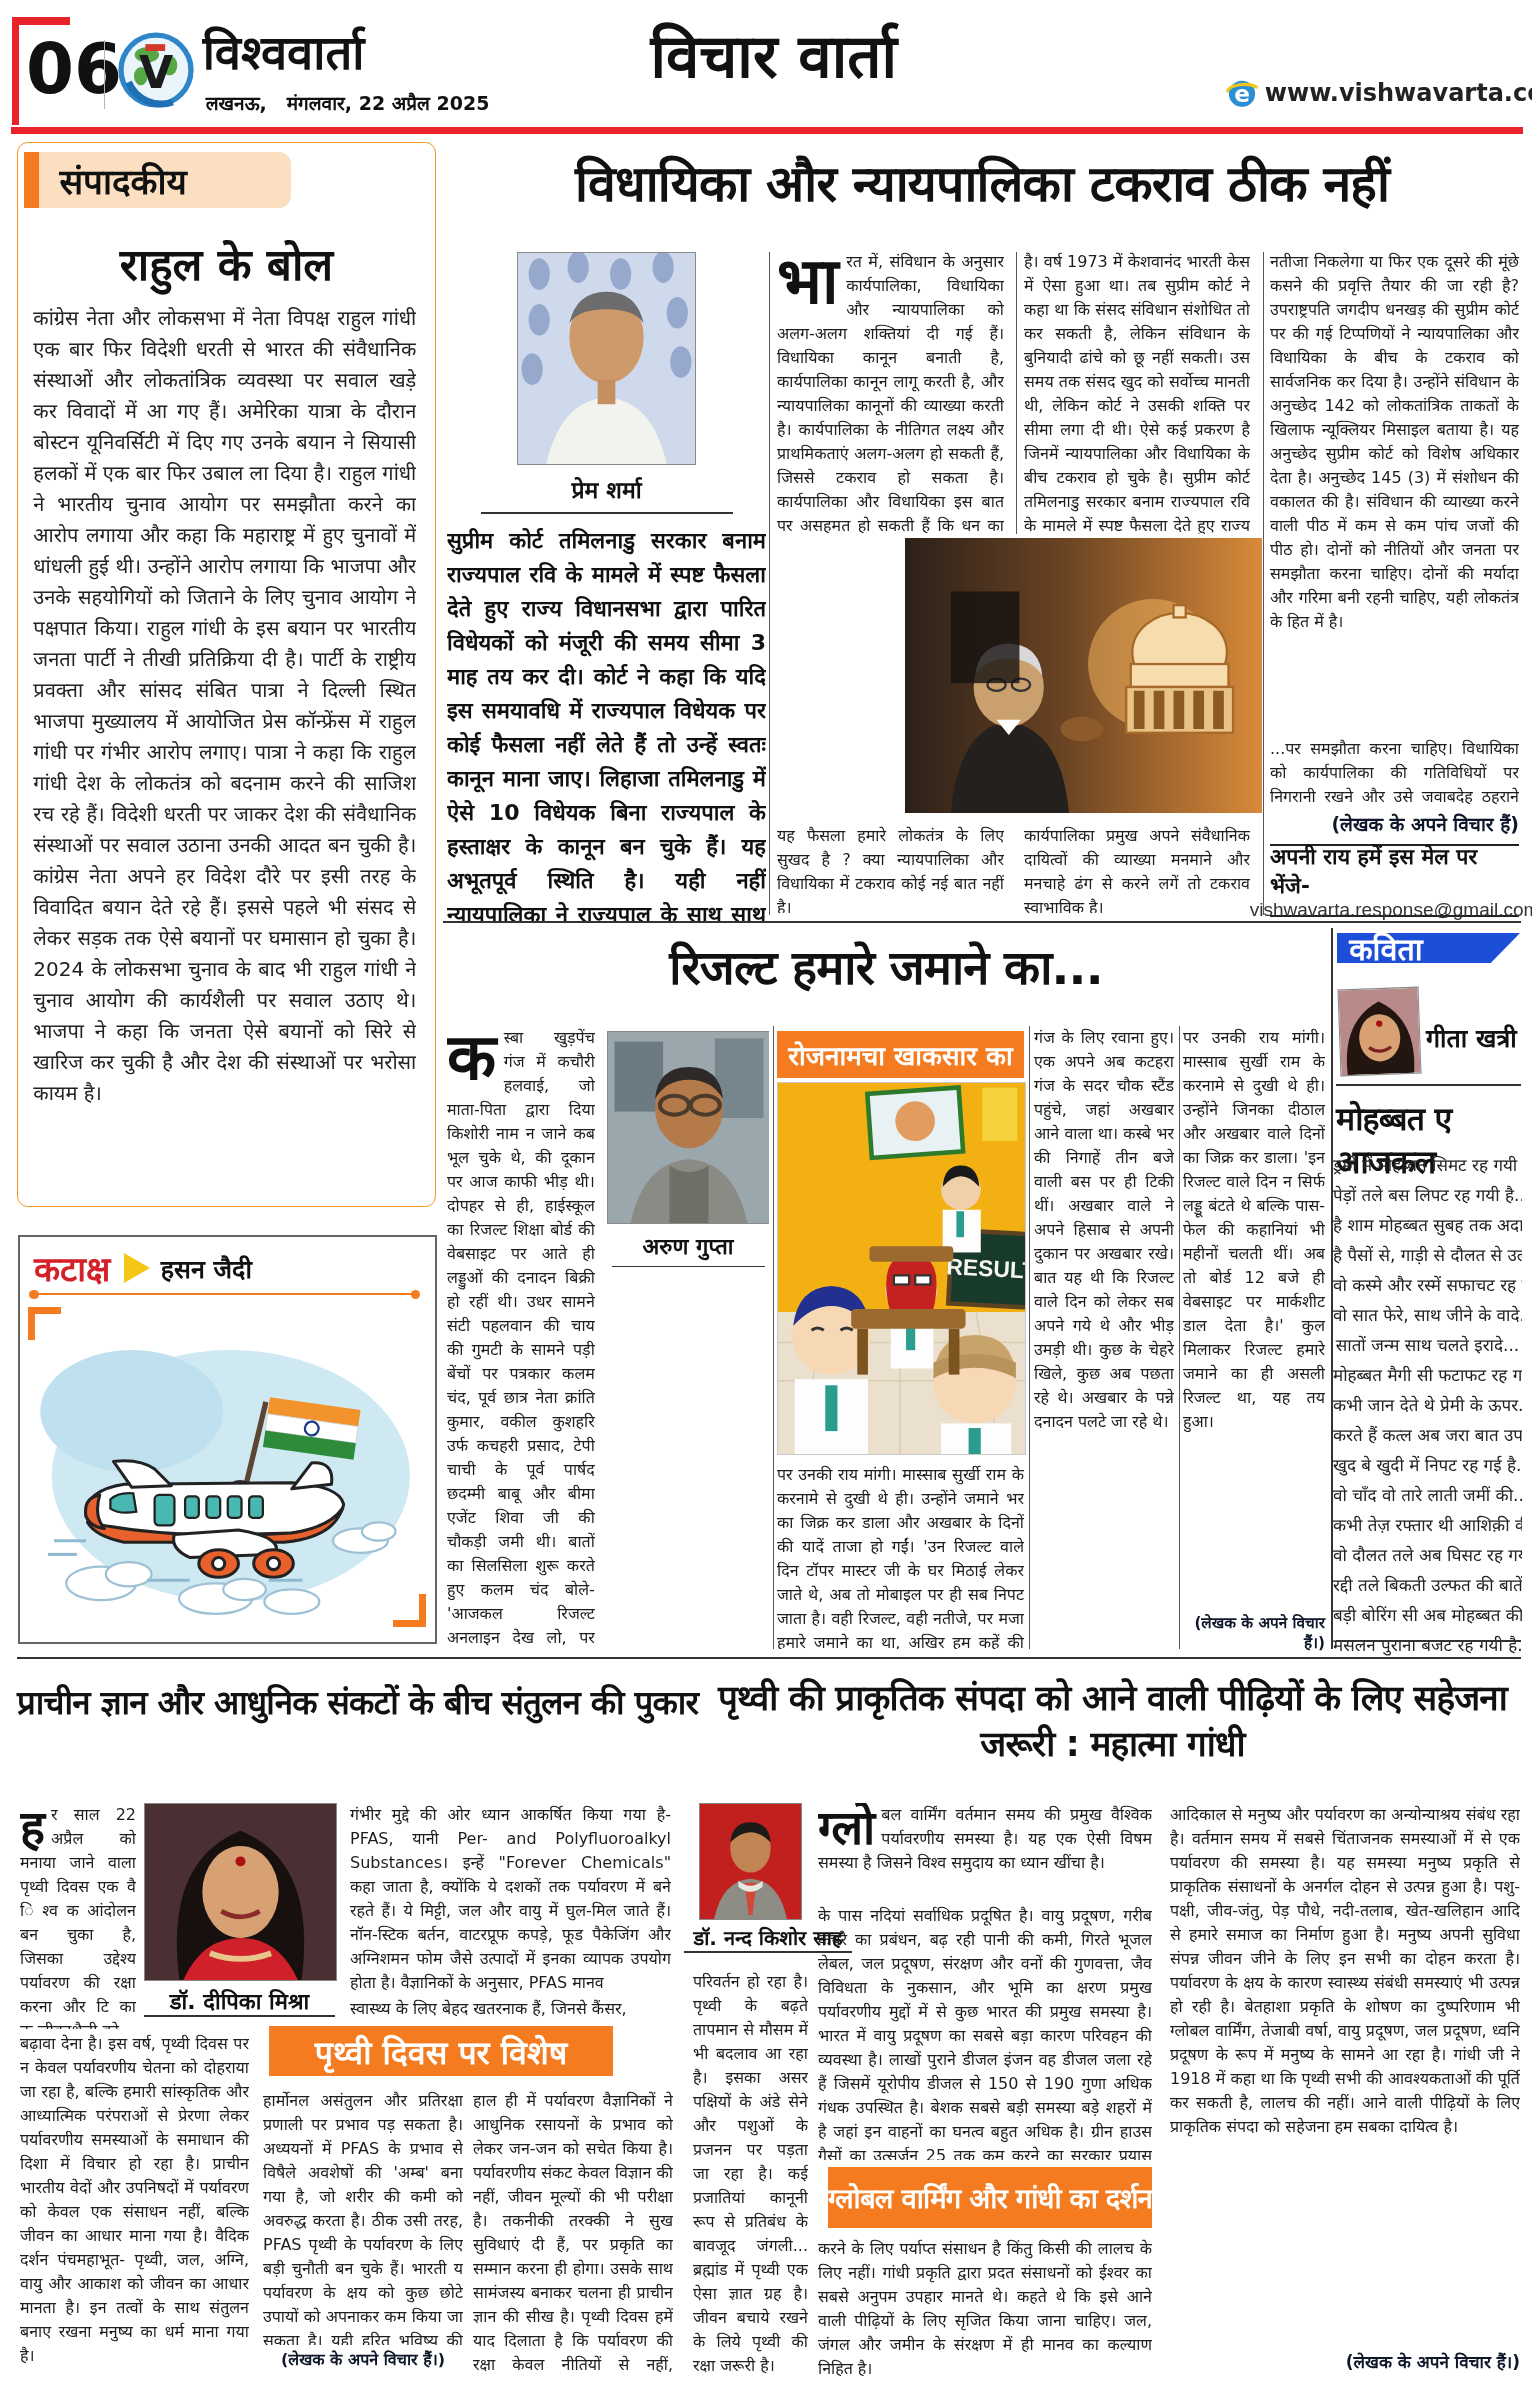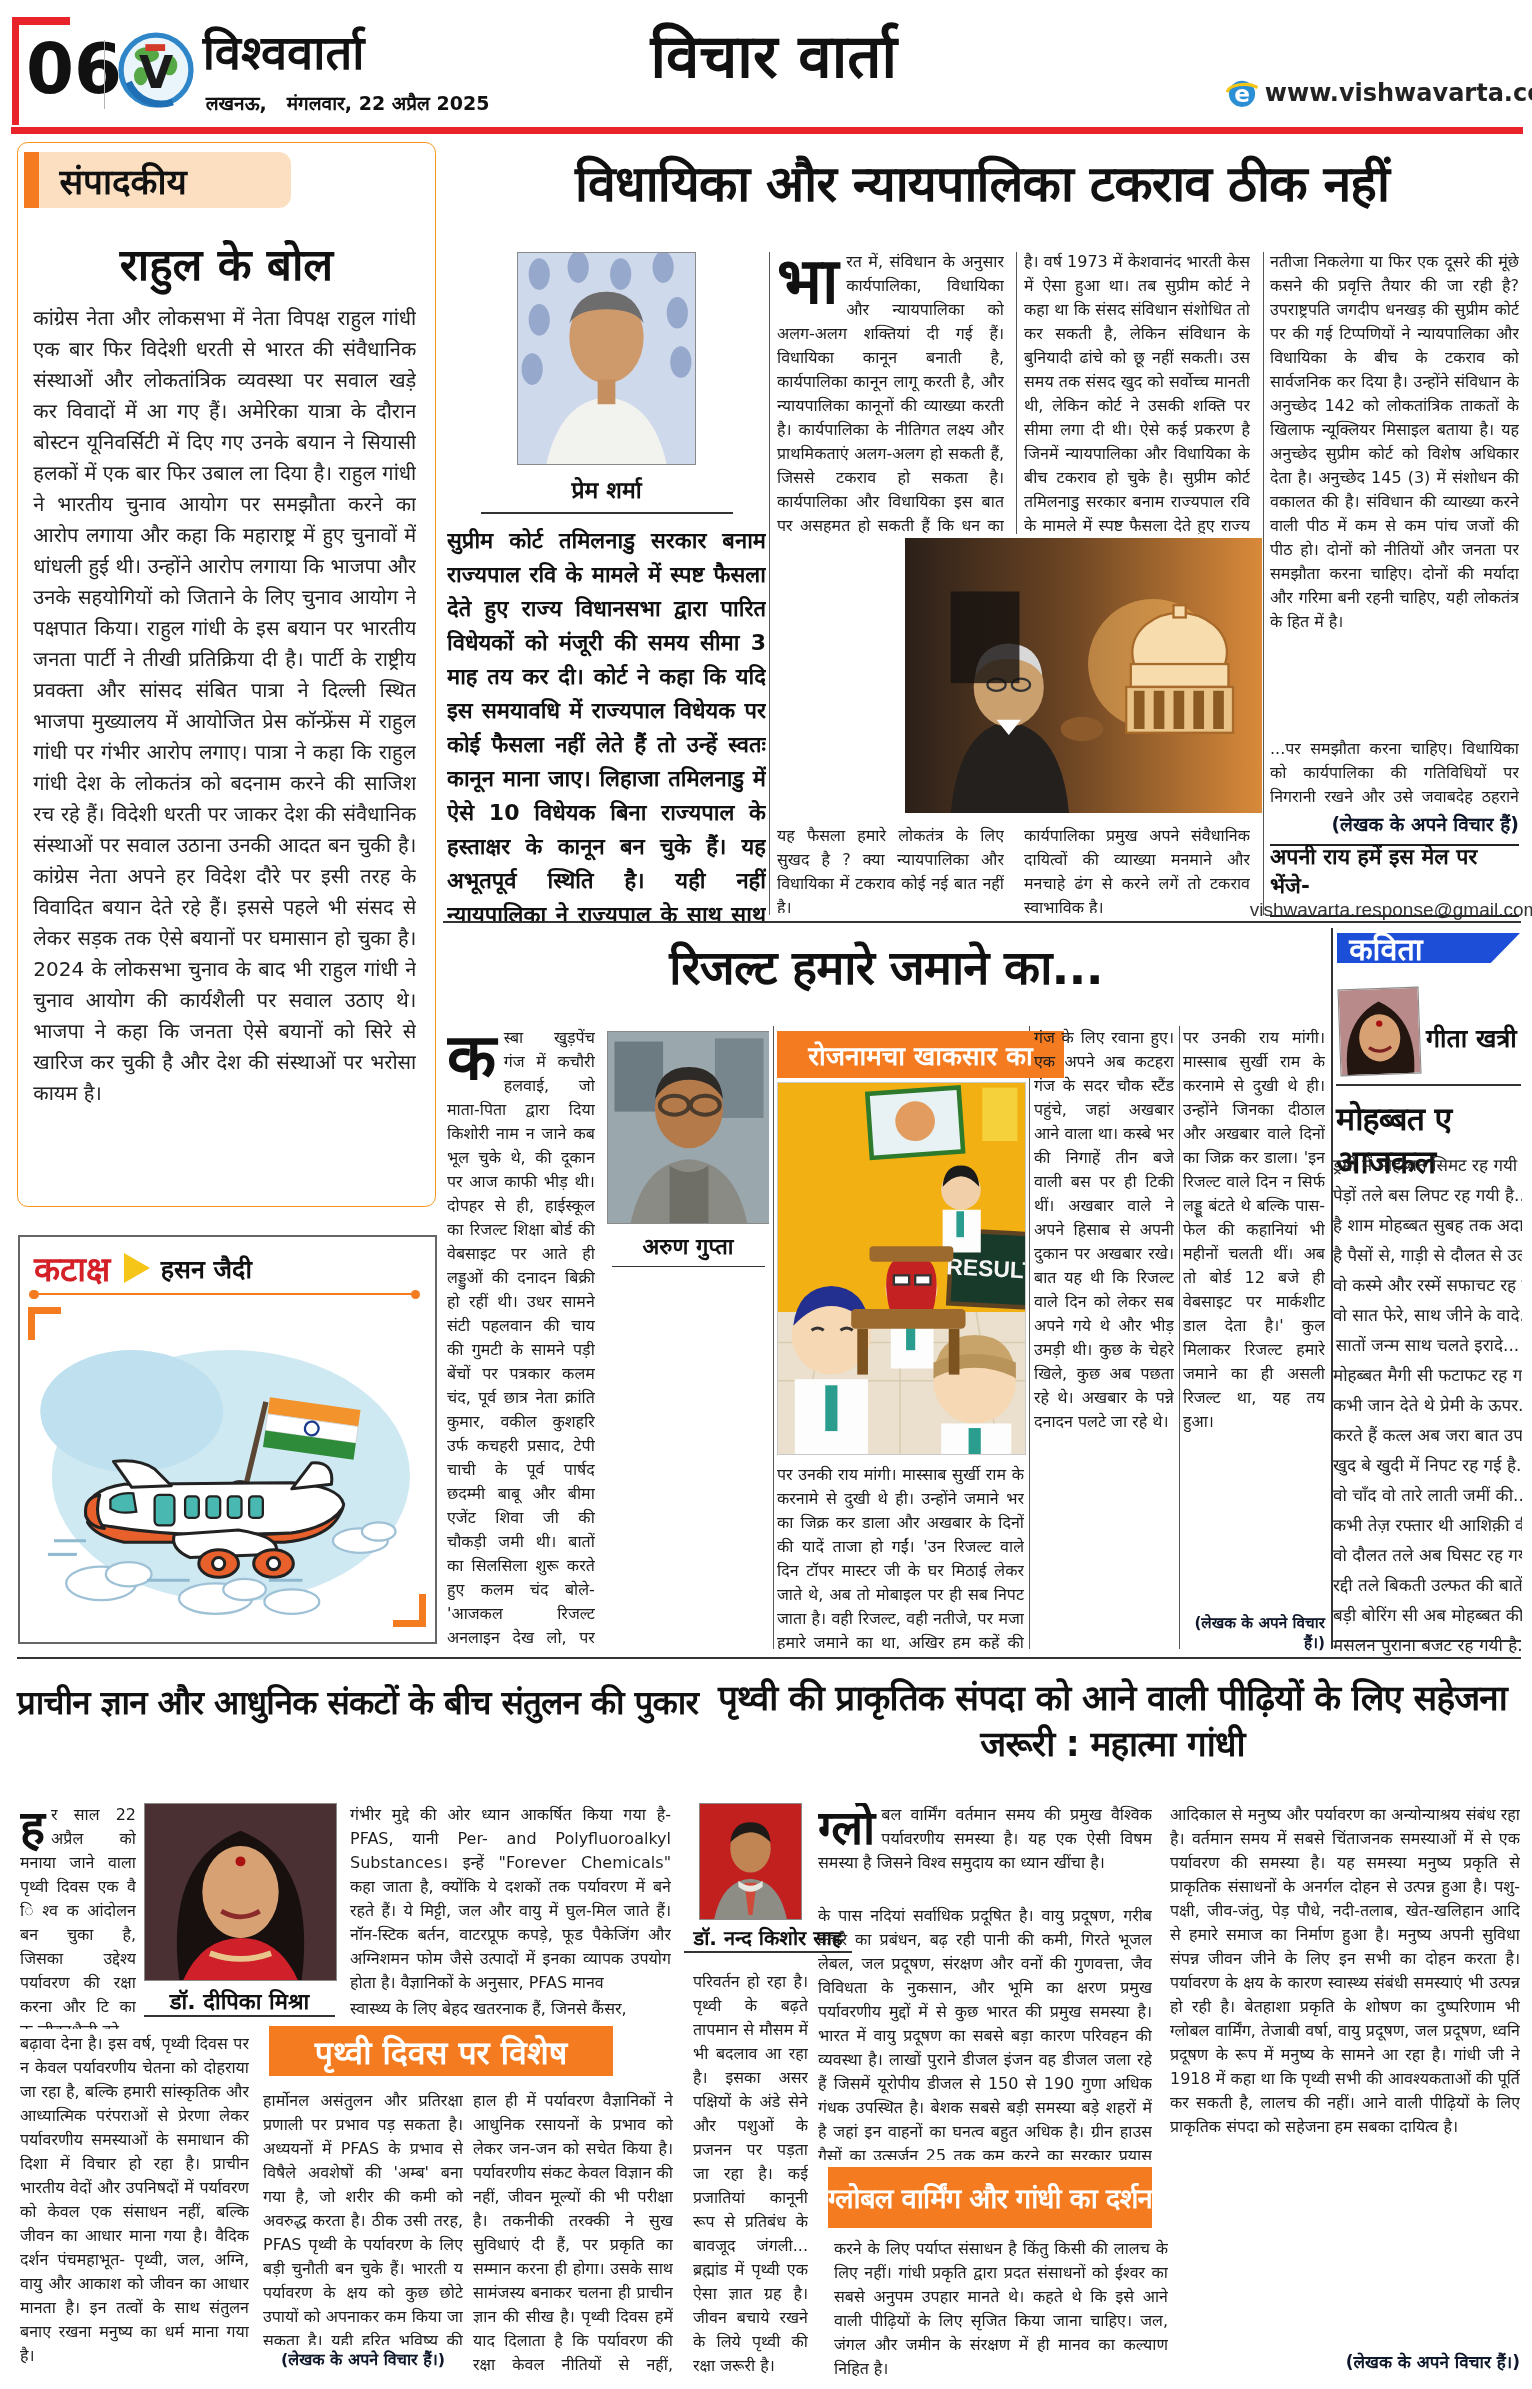--- a/index.html
+++ b/index.html
@@ -177,21 +177,21 @@
     </div>
     <div class="bodytxt jst" style="height:623px;">
       <span class="dc">क</span><span>स्बा खुड़पेंच गंज में कचौरी हलवाई, जो माता-पिता द्वारा दिया किशोरी नाम न जाने कब भूल चुके थे, की दूकान पर आज काफी भीड़ थी। दोपहर से ही, हाईस्कूल का रिजल्ट शिक्षा बोर्ड की वेबसाइट पर आते ही लड्डुओं की दनादन बिक्री हो रहीं थी। उधर सामने संटी पहलवान की चाय की गुमटी के सामने पड़ी बेंचों पर पत्रकार कलम चंद, पूर्व छात्र नेता क्रांति कुमार, वकील कुशहरि उर्फ कचहरी प्रसाद, टेपी चाची के पूर्व पार्षद छदम्मी बाबू और बीमा एजेंट शिवा जी की चौकड़ी जमी थी। बातों का सिलसिला शुरू करते हुए कलम चंद बोले- 'आजकल रिजल्ट अनलाइन देख लो, पर हमारे ज़माने में रिजल्ट का इंतजार अखबार के लिए होता था। रोज का अखबार 10-11 बजे के पहले ही नहीं आता था, और दोपहर का रिजल्ट वाला अंग्रेजी अखबार 12-1 बजे ही आ पाता था। वो 200 वच नीचे था।' 'क्लास नहीं फुरसुतो हुए क्लास। भैया, हमें भी बताओ।' हम तो पांचों के पहले पढ़े ही नहीं। सदी की जिज्ञासा जाग उठी तब उन्होंने अपने जमाने का वाक्या सुनाया।</span>
     </div>
   </div>
 
   <div class="abs vrule" style="left:773px;top:1026px;height:623px;"></div>
   <div class="abs vrule" style="left:1029px;top:1026px;height:623px;"></div>
   <div class="abs vrule" style="left:1179px;top:1026px;height:623px;"></div>
 
-  <div class="abs orangebox" style="left:777px;top:1031px;width:287px;height:47px;font-size:26px;">रोजनामचा खाकसार का</div>
+  <div class="abs orangebox" style="left:777px;top:1031px;width:247px;height:47px;font-size:26px;">रोजनामचा खाकसार का</div>
   <div class="abs" style="left:777px;top:1082px;width:247px;height:371px;overflow:hidden;border:0.8px solid #c9c9c9;">
     <svg width="247" height="371" viewBox="0 0 324 486" preserveAspectRatio="none">
       <rect width="324" height="300" fill="#f2b012"></rect>
       <rect y="300" width="324" height="186" fill="#eae0cd"></rect>
       <g stroke="#d8cbb2" stroke-width="2">
           <line x1="0" y1="340" x2="324" y2="340"></line>
           <line x1="0" y1="390" x2="324" y2="390"></line>
           <line x1="60" y1="300" x2="30" y2="486"></line>
           <line x1="160" y1="300" x2="160" y2="486"></line>
           <line x1="260" y1="300" x2="290" y2="486"></line>
@@ -396,19 +396,19 @@
   </div>
   <div class="abs cap" style="left:684px;top:1924px;width:168px;font-size:20px;">डॉ. नन्द किशोर साह</div>
   <div class="abs caprule" style="left:684px;top:1951px;width:168px;"></div>
   <div class="abs bodytxt jst" style="left:693px;top:1970px;width:115px;height:406px;">परिवर्तन हो रहा है। पृथ्वी के बढ़ते तापमान से मौसम में भी बदलाव आ रहा है। इसका असर पक्षियों के अंडे सेने और पशुओं के प्रजनन पर पड़ता जा रहा है। कई प्रजातियां कानूनी रूप से प्रतिबंध के बावजूद जंगली... ब्रह्मांड में पृथ्वी एक ऐसा ज्ञात ग्रह है। जीवन बचाये रखने के लिये पृथ्वी की रक्षा जरूरी है।</div>
 
   <div class="abs bodytxt jst" style="left:818px;top:1803px;width:334px;height:99px;">
     <span class="dc-sm">ग्लो</span><span>बल वार्मिंग वर्तमान समय की प्रमुख वैश्विक पर्यावरणीय समस्या है। यह एक ऐसी विषम समस्या है जिसने विश्व समुदाय का ध्यान खींचा है।</span>
   </div>
   <div class="abs bodytxt jst" style="left:818px;top:1904px;width:334px;height:256px;">के पास नदियां सर्वाधिक प्रदूषित है। वायु प्रदूषण, गरीब कचरे का प्रबंधन, बढ़ रही पानी की कमी, गिरते भूजल लेबल, जल प्रदूषण, संरक्षण और वनों की गुणवत्ता, जैव विविधता के नुकसान, और भूमि का क्षरण प्रमुख पर्यावरणीय मुद्दों में से कुछ भारत की प्रमुख समस्या है। भारत में वायु प्रदूषण का सबसे बड़ा कारण परिवहन की व्यवस्था है। लाखों पुराने डीजल इंजन वह डीजल जला रहे हैं जिसमें यूरोपीय डीजल से 150 से 190 गुणा अधिक गंधक उपस्थित है। बेशक सबसे बड़ी समस्या बड़े शहरों में है जहां इन वाहनों का घनत्व बहुत अधिक है। ग्रीन हाउस गैसों का उत्सर्जन 25 तक कम करने का सरकार प्रयास कर रही है। प्रकृति की गोद में बैठ कर विकास करेंगे और प्रकृति के नियमों से छेड़छाड़ करेंगे तो दंड के भागीदार हम ही होंगे। गांधी का दर्शन था कि आवश्यकता हो तब भी लालच मत करो, आराम हो तो थोड़ा हो और वह विलासता न बन जाए। धरती के पास सभी की जरूरतों को पूरा</div>
   <div class="abs orangebox" style="left:828px;top:2167px;width:324px;height:61px;font-size:27.5px;letter-spacing:-0.8px;">ग्लोबल वार्मिंग और गांधी का दर्शन</div>
-  <div class="abs bodytxt jst" style="left:818px;top:2237px;width:334px;height:139px;margin-left:16px;">करने के लिए पर्याप्त संसाधन है किंतु किसी की लालच के लिए नहीं। गांधी प्रकृति द्वारा प्रदत संसाधनों को ईश्वर का सबसे अनुपम उपहार मानते थे। कहते थे कि इसे आने वाली पीढ़ियों के लिए सृजित किया जाना चाहिए। जल, जंगल और जमीन के संरक्षण में ही मानव का कल्याण निहित है।</div>
+  <div class="abs bodytxt jst" style="left:818px;top:2237px;width:334px;height:139px;">करने के लिए पर्याप्त संसाधन है किंतु किसी की लालच के लिए नहीं। गांधी प्रकृति द्वारा प्रदत संसाधनों को ईश्वर का सबसे अनुपम उपहार मानते थे। कहते थे कि इसे आने वाली पीढ़ियों के लिए सृजित किया जाना चाहिए। जल, जंगल और जमीन के संरक्षण में ही मानव का कल्याण निहित है।</div>
 
   <div class="abs bodytxt jst" style="left:1170px;top:1803px;width:350px;height:544px;">आदिकाल से मनुष्य और पर्यावरण का अन्योन्याश्रय संबंध रहा है। वर्तमान समय में सबसे चिंताजनक समस्याओं में से एक पर्यावरण की समस्या है। यह समस्या मनुष्य प्रकृति से प्राकृतिक संसाधनों के अनर्गल दोहन से उत्पन्न हुआ है। पशु-पक्षी, जीव-जंतु, पेड़ पौधे, नदी-तलाब, खेत-खलिहान आदि से हमारे समाज का निर्माण हुआ है। मनुष्य अपनी सुविधा संपन्न जीवन जीने के लिए इन सभी का दोहन करता है। पर्यावरण के क्षय के कारण स्वास्थ्य संबंधी समस्याएं भी उत्पन्न हो रही है। बेतहाशा प्रकृति के शोषण का दुष्परिणाम भी ग्लोबल वार्मिंग, तेजाबी वर्षा, वायु प्रदूषण, जल प्रदूषण, ध्वनि प्रदूषण के रूप में मनुष्य के सामने आ रहा है। गांधी जी ने 1918 में कहा था कि पृथ्वी सभी की आवश्यकताओं की पूर्ति कर सकती है, लालच की नहीं। आने वाली पीढ़ियों के लिए प्राकृतिक संपदा को सहेजना हम सबका दायित्व है।</div>
   <div class="abs endnote" style="left:1170px;top:2350px;width:350px;font-size:17px;text-align:right;">(लेखक के अपने विचार हैं।)</div>
 
 </div>
 
 
 </body></html>

